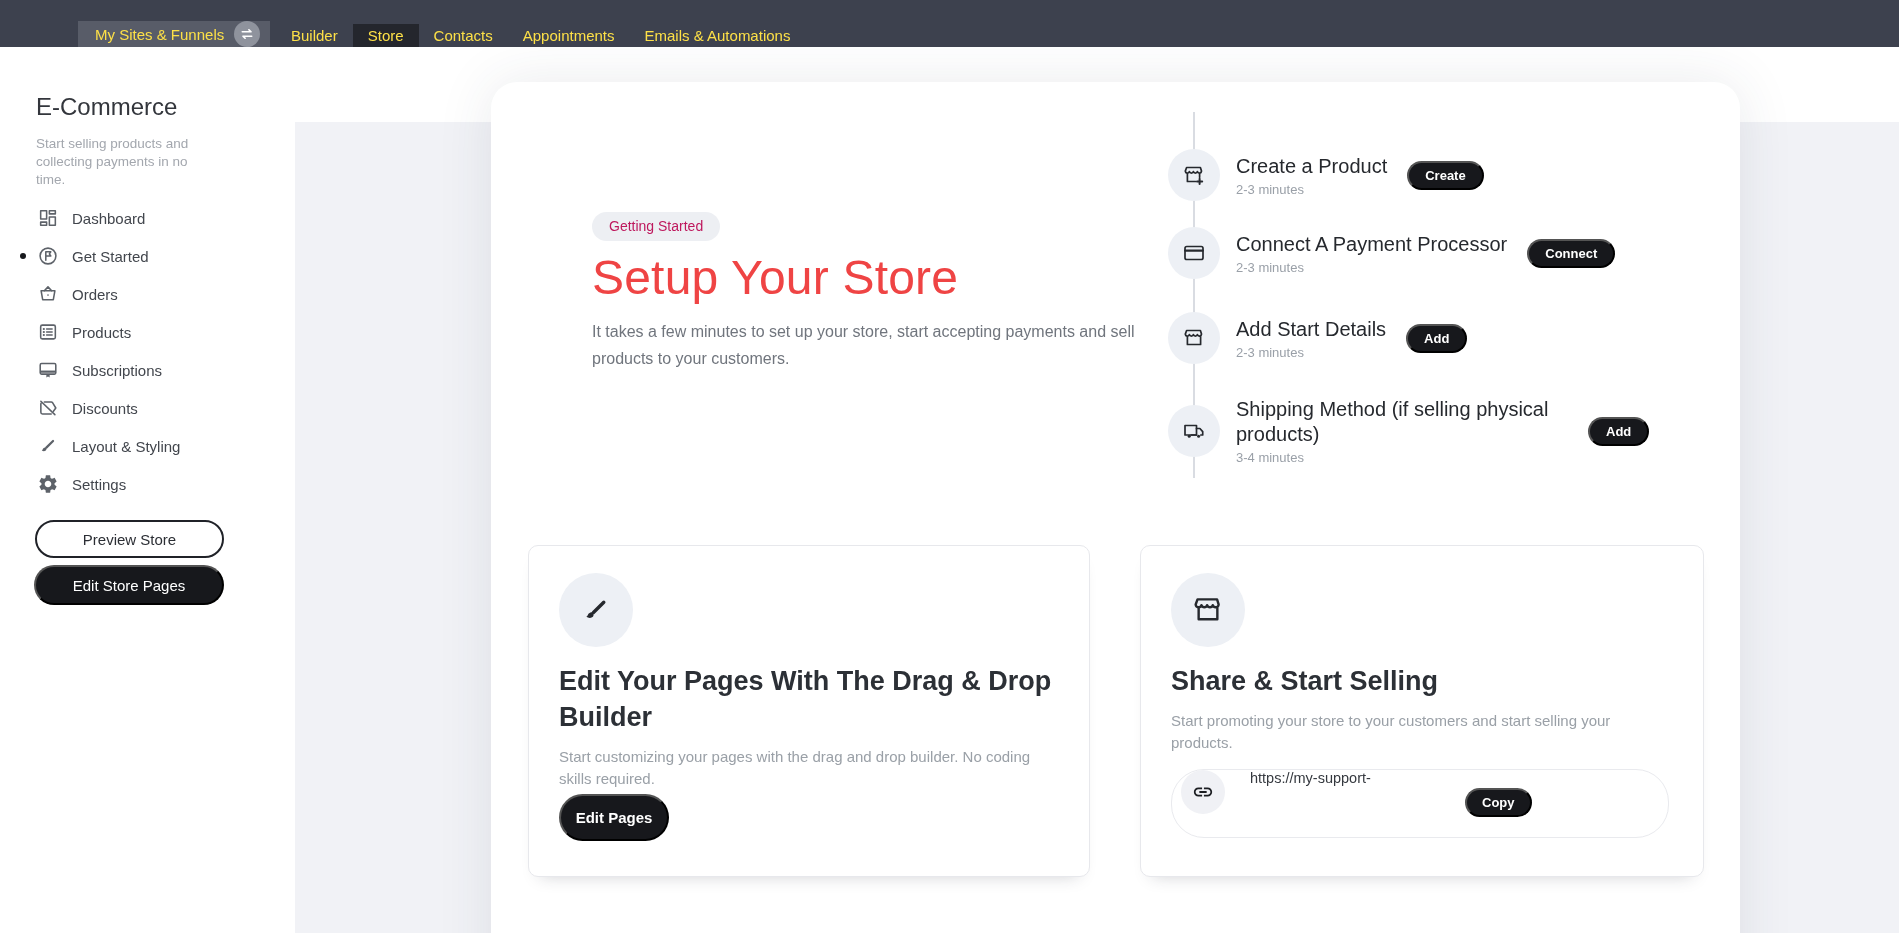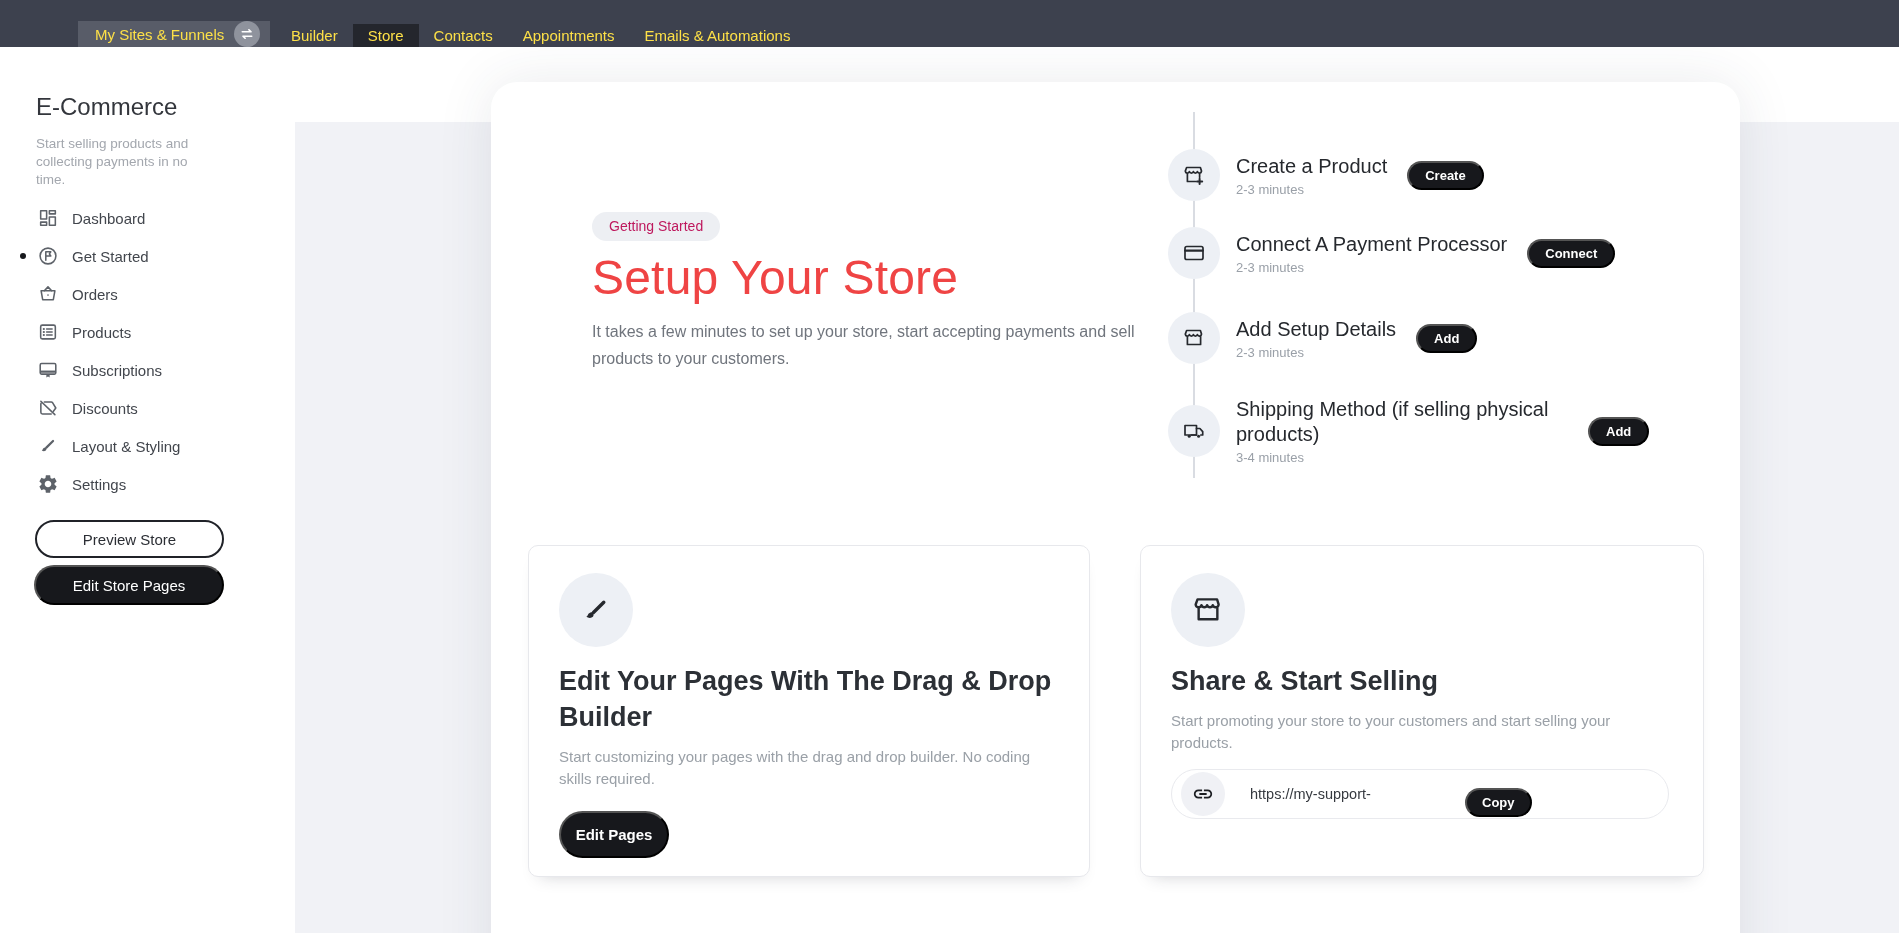--- a/index.html
+++ b/index.html
@@ -70,25 +70,25 @@
           box-shadow:0 10px 16px -12px rgba(35,40,55,.25); }
   .card1 { left:37px; }
   .card2 { left:649px; width:564px; }
   .card-icon { width:74px; height:74px; border-radius:50%; background:#edf0f5; color:#26292e;
                display:flex; align-items:center; justify-content:center; }
   .card-icon svg { width:34px; height:34px; display:block; }
   .card-title { margin-top:16px; font-size:27px; line-height:36px; font-weight:700; color:#2c3036; }
   .card-desc { margin-top:11px; font-size:15px; line-height:22px; color:#9aa0a7; }
   .card1 .card-desc { width:486px; }
   .card2 .card-desc { width:478px; }
-  .card-btn { margin-top:21px; height:47px; width:110px; border-radius:24px; background:#17181c;
+  .card-btn { margin-top:4px; height:47px; width:110px; border-radius:24px; background:#17181c;
               color:#fff; font-size:15px; font-weight:700; display:flex; align-items:center;
               justify-content:center; cursor:pointer; }
-  .link-pill { margin-top:15px; position:relative; width:498px; height:50px; border:1px solid #e9eaee;
-               border-radius:33px; display:flex; align-items:center; padding-left:9px; }
+  .link-pill { margin-top:15px; position:relative; width:498px; height:69px; border:1px solid #e9eaee;
+               border-radius:33px; display:flex; align-items:flex-start; padding-left:9px; }
   .link-circle { width:44px; height:44px; border-radius:50%; background:#f0f1f5; color:#1c1e22;
                  display:flex; align-items:center; justify-content:center; }
   .link-circle svg { width:22px; height:22px; display:block; }
   .link-url { margin-left:25px; font-size:14.5px; color:#35393f; cursor:pointer; }
   .copy-btn { position:absolute; left:293px; top:18px; height:29px; padding:0 15px; border-radius:15px;
               background:#17181c; color:#fff; font-size:13px; font-weight:700; display:flex;
               align-items:center; cursor:pointer; }
 </style>
 </head>
 <body>
@@ -250,21 +250,21 @@
       </div>
 
       <div class="chk-row" style="top:256px">
         <span class="chk-icon">
           <svg viewBox="0 0 24 24" fill="none" stroke="currentColor" stroke-width="1.7" stroke-linecap="round" stroke-linejoin="round">
             <path d="M4.6 4.5h13.8l1.1 3.6a2.1 2.1 0 0 1-4.1.5 2.1 2.1 0 0 1-4 0 2.1 2.1 0 0 1-4 0 2.1 2.1 0 0 1-4.1-.5z"></path>
             <path d="M5.4 10.8v7.7h13.2v-7.7"></path>
           </svg>
         </span>
         <span class="chk-text">
-          <div class="chk-title">Add Setup Details</div>
+          <div class="chk-title">Add Start Details</div>
           <div class="chk-dur">2-3 minutes</div>
         </span>
         <button class="chk-btn">Add</button>
       </div>
 
       <div class="chk-row" style="top:349px">
         <span class="chk-icon">
           <svg viewBox="0 0 24 24" fill="none" stroke="currentColor" stroke-width="1.7" stroke-linecap="round" stroke-linejoin="round">
             <path d="M3 6.5h11.5V16H3z"></path>
               <path d="M14.5 9.5h3.4l2.8 3.1V16h-1.9"></path>

